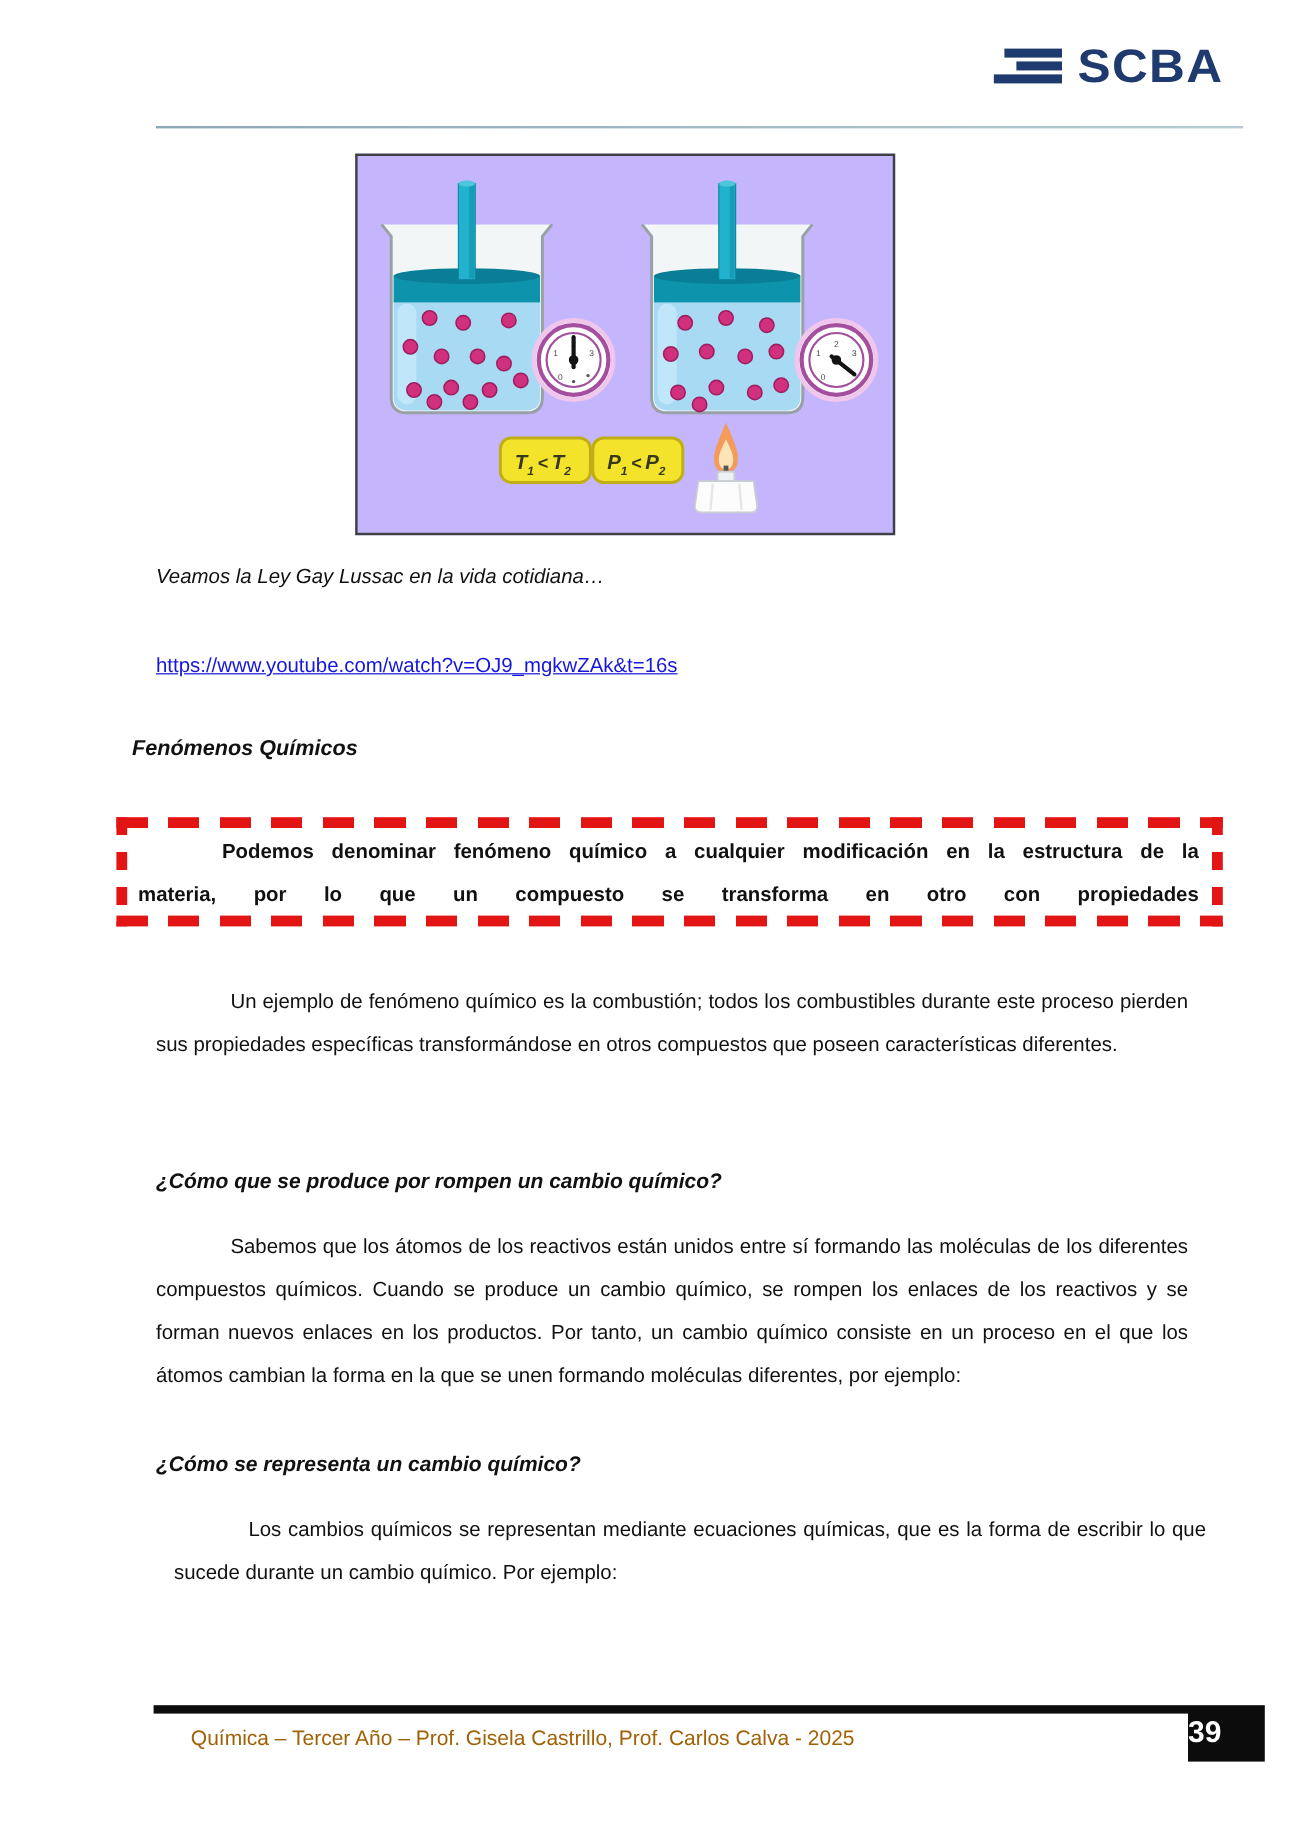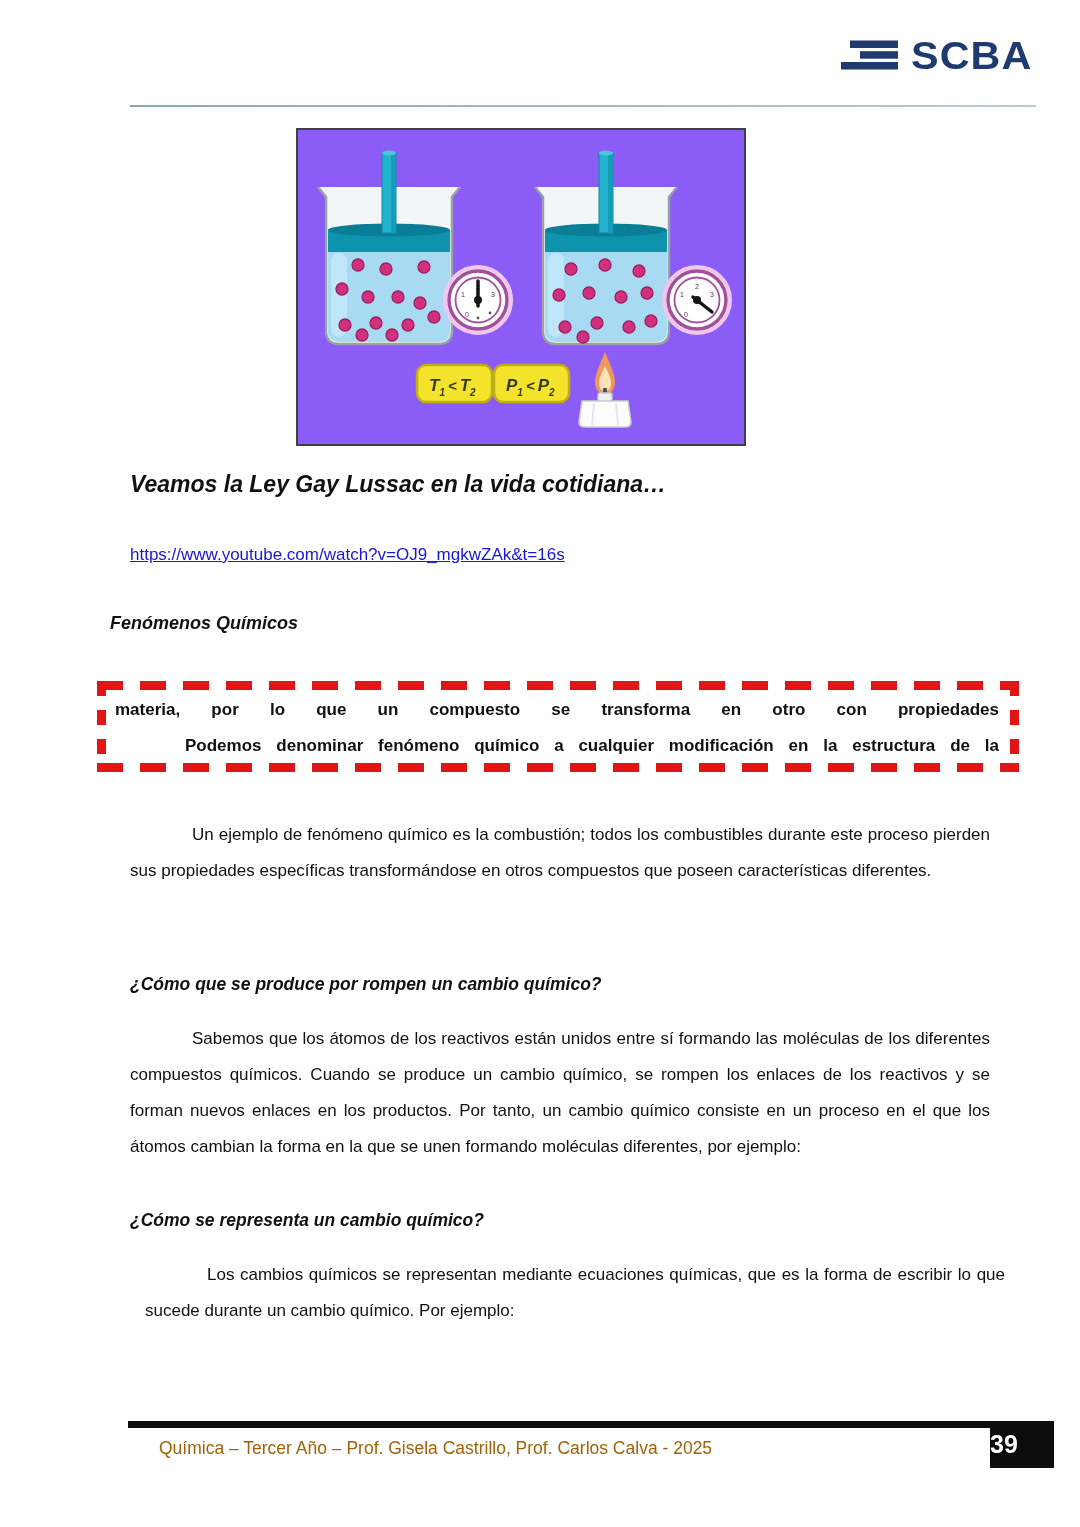--- a/index.html
+++ b/index.html
@@ -1,28 +1,28 @@
 <!DOCTYPE html>
 <html><head>
 <meta charset="utf-8">
 <style>
   html,body{margin:0;padding:0;background:#ffffff;}
   body{width:1080px;height:1527px;position:relative;font-family:"Liberation Sans",sans-serif;color:#111;}
   .abs{position:absolute;}
 
   
-  .logo{left:828px;top:34px;width:210px;height:42px;display:flex;align-items:center;gap:12px;justify-content:center;}
+  .logo{left:828px;top:34px;width:210px;height:42px;display:flex;align-items:center;gap:12px;}
   .logo-rest{font-size:39px;font-weight:800;color:#1e3a6e;letter-spacing:1px;line-height:1;transform:scaleX(1.06);transform-origin:left center;}
   .header-line{left:130px;top:105px;width:906px;height:2px;background:linear-gradient(90deg,#8fa6b4,#b9cbd5);}
 
   
-  .figure-frame{left:296px;top:128px;width:450px;height:318px;border:2px solid #3e4144;box-sizing:border-box;background:#8b5cf6;}
-
-  
-  .caption{left:130px;top:471px;width:760px;font-size:23px;font-weight:bold;font-style:italic;}
+  .figure-frame{left:296px;top:128px;width:450px;height:318px;border:2px solid #3e4144;box-sizing:border-box;background:#c4b5fd;}
+
+  
+  .caption{left:130px;top:471px;width:760px;font-size:17px;font-weight:normal;font-style:italic;}
   .video-link{left:130px;top:545px;font-size:17px;color:#1616dd;text-decoration:underline;}
   .sec-title{left:110px;top:613px;width:860px;font-size:18px;font-weight:bold;font-style:italic;}
 
   .highlight-box{left:97px;top:681px;width:922px;height:91px;box-sizing:border-box;
     background-image:
       repeating-linear-gradient(90deg,#e21414 0 26px,transparent 26px 43px),
       repeating-linear-gradient(90deg,#e21414 0 26px,transparent 26px 43px),
       repeating-linear-gradient(180deg,#e21414 0 15px,transparent 15px 29px),
       repeating-linear-gradient(180deg,#e21414 0 15px,transparent 15px 29px);
     background-size:100% 9px,100% 9px,9px 100%,9px 100%;
@@ -174,22 +174,22 @@
     </g>
   </svg>
 </div>
 
 <div class="abs caption">Veamos la Ley Gay Lussac en la vida cotidiana…</div>
 <a class="abs video-link" href="#">https://www.youtube.com/watch?v=OJ9_mgkwZAk&amp;t=16s</a>
 
 <div class="abs sec-title">Fenómenos Químicos</div>
 
 <div class="abs highlight-box">
+  <div class="hl-line first">Podemos denominar fenómeno químico a cualquier modificación en la estructura de la</div>
   <div class="hl-line">materia, por lo que un compuesto se transforma en otro con propiedades</div>
-  <div class="hl-line first">Podemos denominar fenómeno químico a cualquier modificación en la estructura de la</div>
 </div>
 
 <div class="abs para p1">Un ejemplo de fenómeno químico es la combustión; todos los combustibles durante este proceso pierden sus propiedades específicas transformándose en otros compuestos que poseen características diferentes.</div>
 <div class="abs q-head q1">¿Cómo que se produce por rompen un cambio químico?</div>
 <div class="abs para p2">Sabemos que los átomos de los reactivos están unidos entre sí formando las moléculas de los diferentes compuestos químicos. Cuando se produce un cambio químico, se rompen los enlaces de los reactivos y se forman nuevos enlaces en los productos. Por tanto, un cambio químico consiste en un proceso en el que los átomos cambian la forma en la que se unen formando moléculas diferentes, por ejemplo:</div>
 <div class="abs q-head q2">¿Cómo se representa un cambio químico?</div>
 <div class="abs para p3">Los cambios químicos se representan mediante ecuaciones químicas, que es la forma de escribir lo que sucede durante un cambio químico. Por ejemplo:</div>
 
 <div class="abs footer-line"></div>
 <div class="abs page-box">

